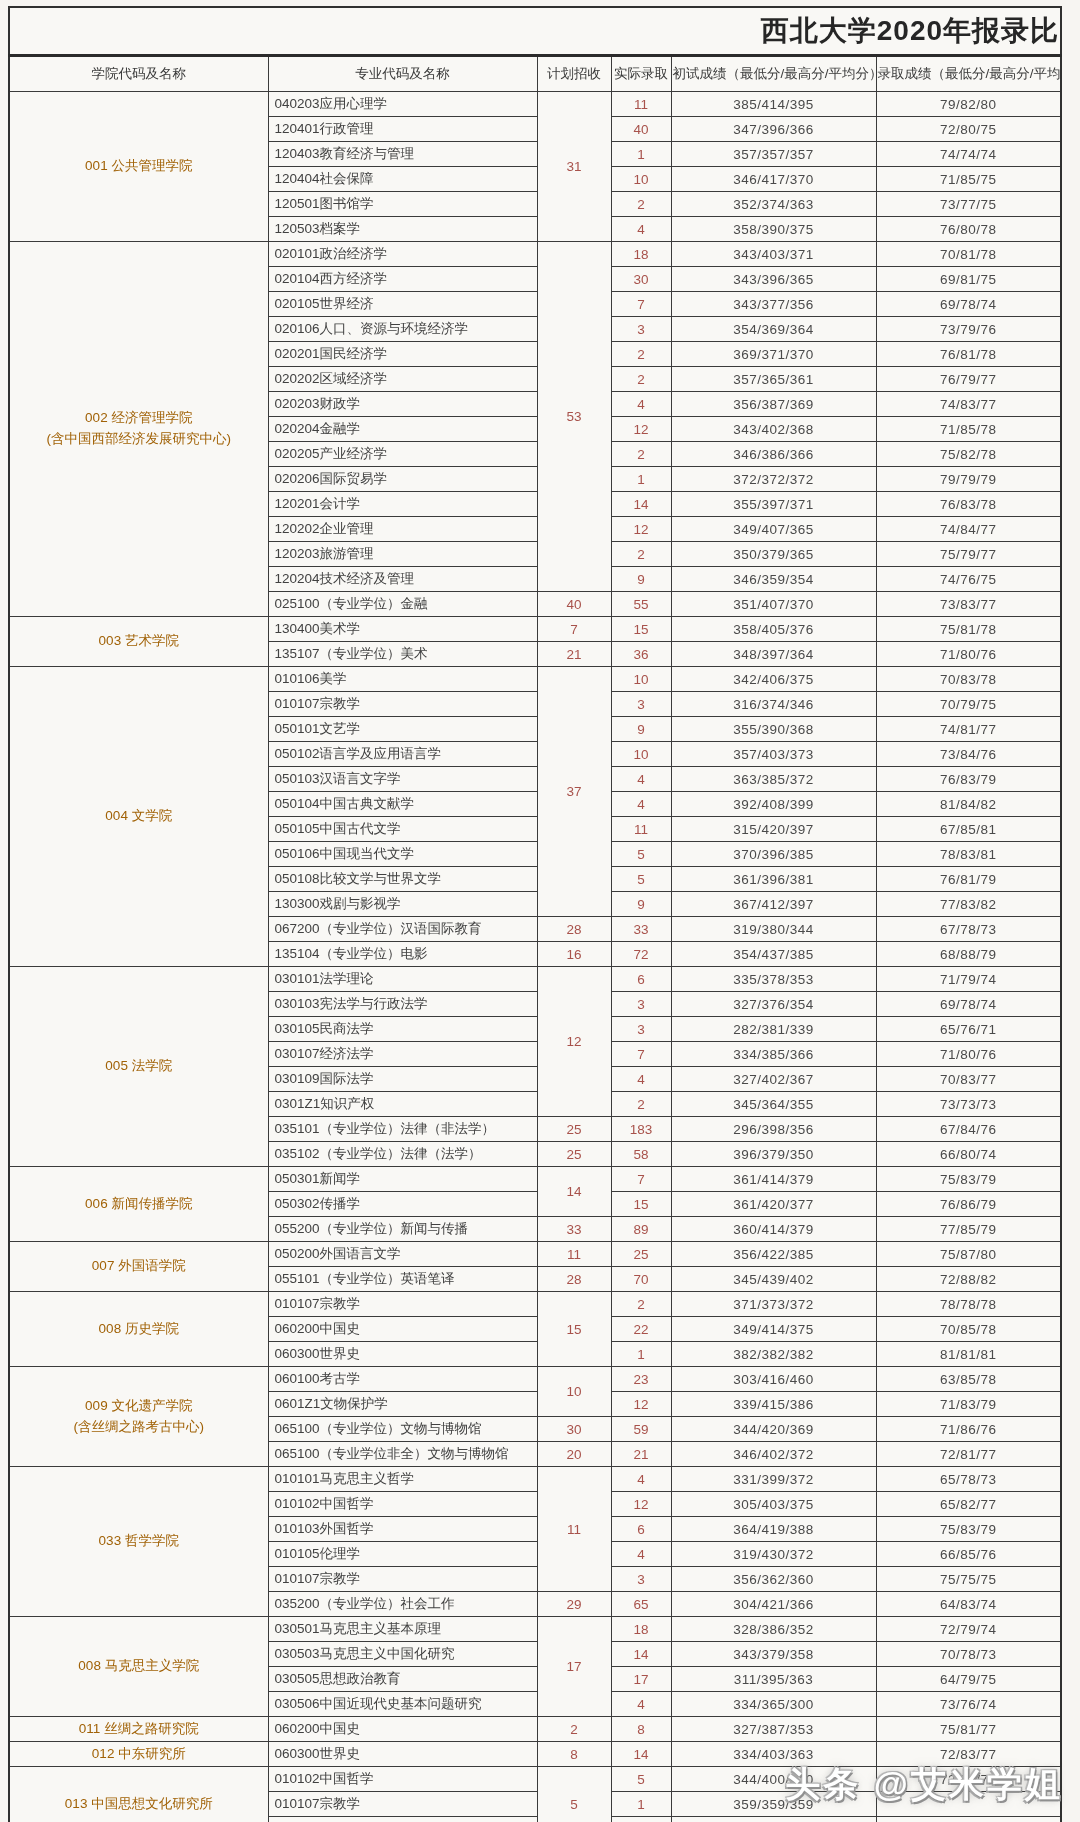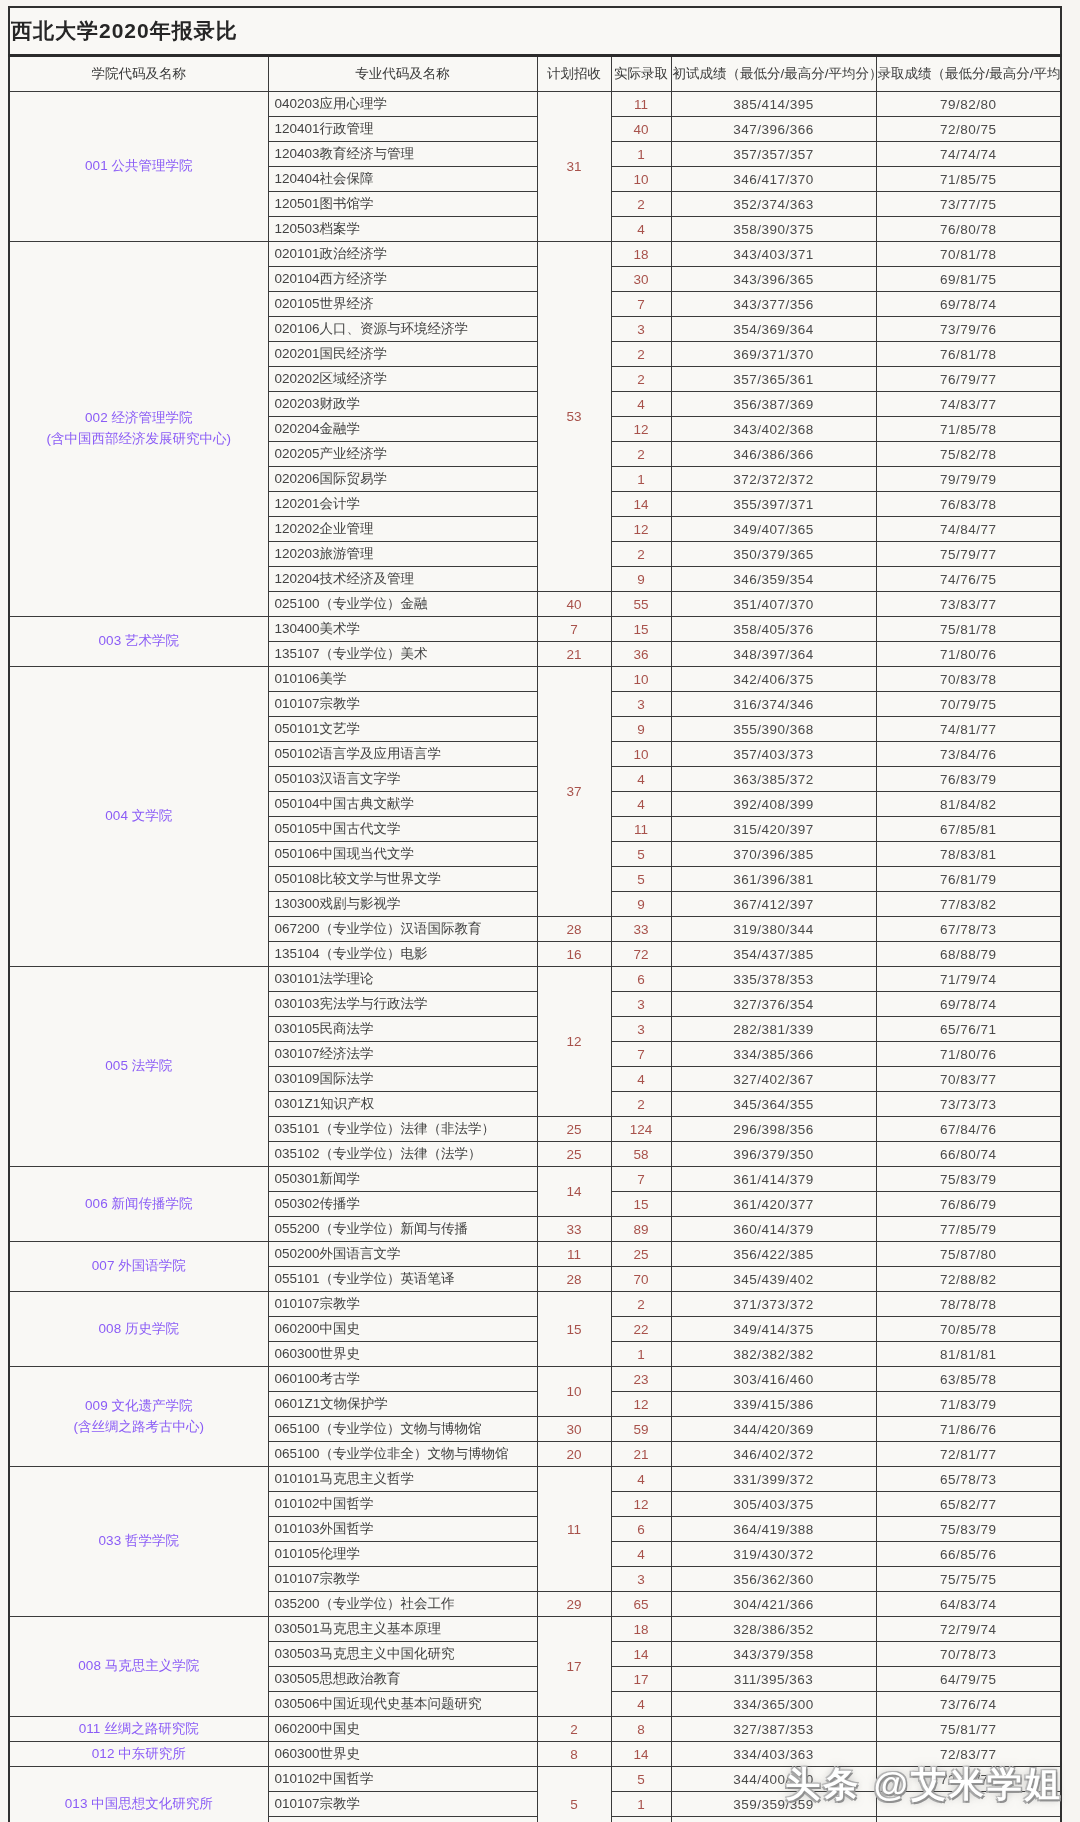--- a/index.html
+++ b/index.html
@@ -24,45 +24,45 @@
     border: 2.5px solid #303030;
   }
   .grid th, .grid td {
     border: 1.5px solid #3b3b3b;
     font-weight: normal;
     overflow: hidden;
     white-space: nowrap;
   }
   tr.title-row th {
     height: 44px;
-    font-size: 21px;
+    font-size: 28px;
     font-weight: bold;
     color: #262626;
-    text-align: left;
+    text-align: right;
     border-bottom: 3px solid #2b2b2b;
     letter-spacing: 1px;
   }
   tr.header-row th {
     height: 32px;
     font-size: 13.5px;
     color: #3a3a3a;
     text-align: center;
     margin-left: 33px;
   }
   .grid td {
     font-size: 13.5px;
     height: 24px;
     padding: 0;
     text-align: center;
     color: #454545;
   }
   td.college-cell {
     text-align: center;
     font-size: 13.5px;
-    color: #8b5cf6;
+    color: #a16207;
     line-height: 1.55;
     white-space: normal;
   }
   td.major-cell {
     text-align: left;
     padding-left: 6px;
     padding-right: 2px;
     color: #414141;
   }
   td.plan-cell, td.actual-cell {
@@ -384,21 +384,21 @@
         </tr>
         <tr>
           <td class="major-cell">0301Z1知识产权</td>
           <td class="actual-cell">2</td>
           <td class="initial-cell">345/364/355</td>
           <td class="admit-cell">73/73/73</td>
         </tr>
         <tr>
           <td class="major-cell">035101（专业学位）法律（非法学）</td>
           <td class="plan-cell" rowspan="1">25</td>
-          <td class="actual-cell">124</td>
+          <td class="actual-cell">183</td>
           <td class="initial-cell">296/398/356</td>
           <td class="admit-cell">67/84/76</td>
         </tr>
         <tr>
           <td class="major-cell">035102（专业学位）法律（法学）</td>
           <td class="plan-cell" rowspan="1">25</td>
           <td class="actual-cell">58</td>
           <td class="initial-cell">396/379/350</td>
           <td class="admit-cell">66/80/74</td>
         </tr>

